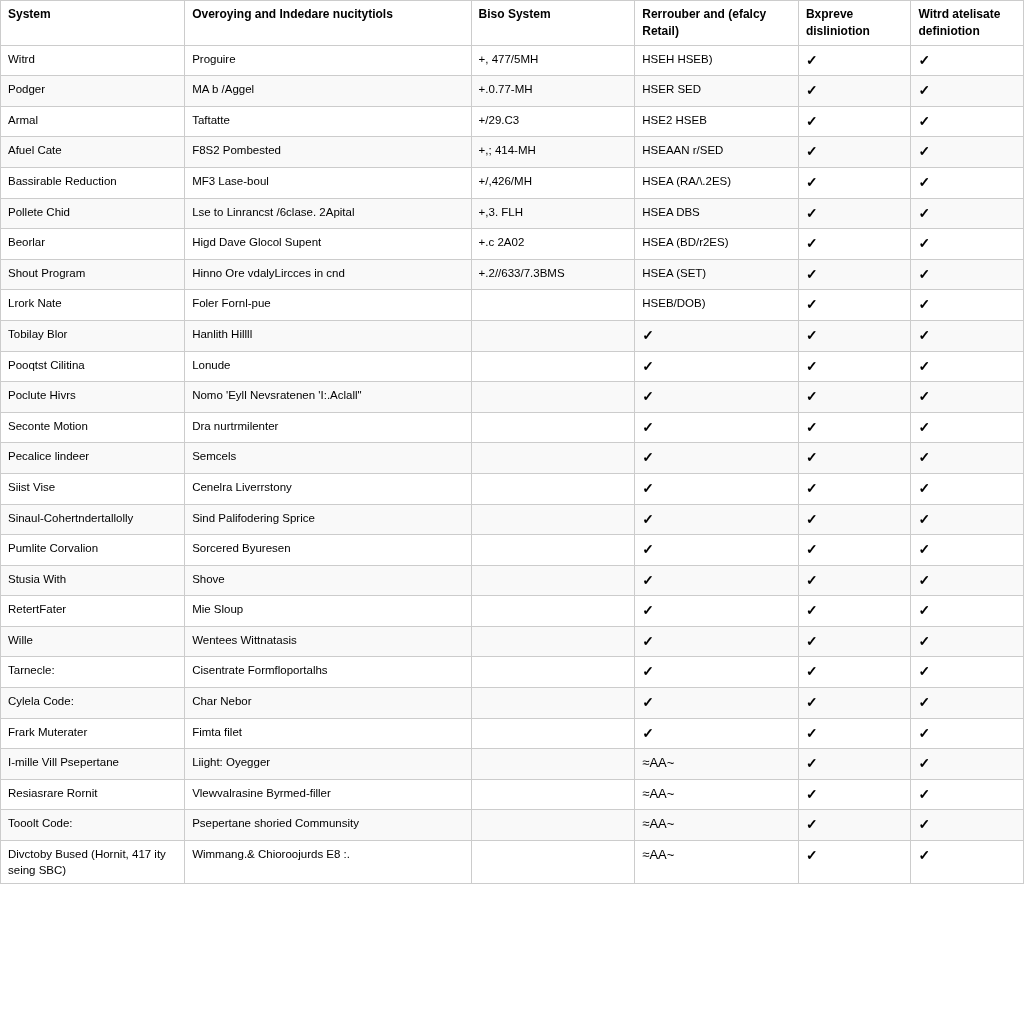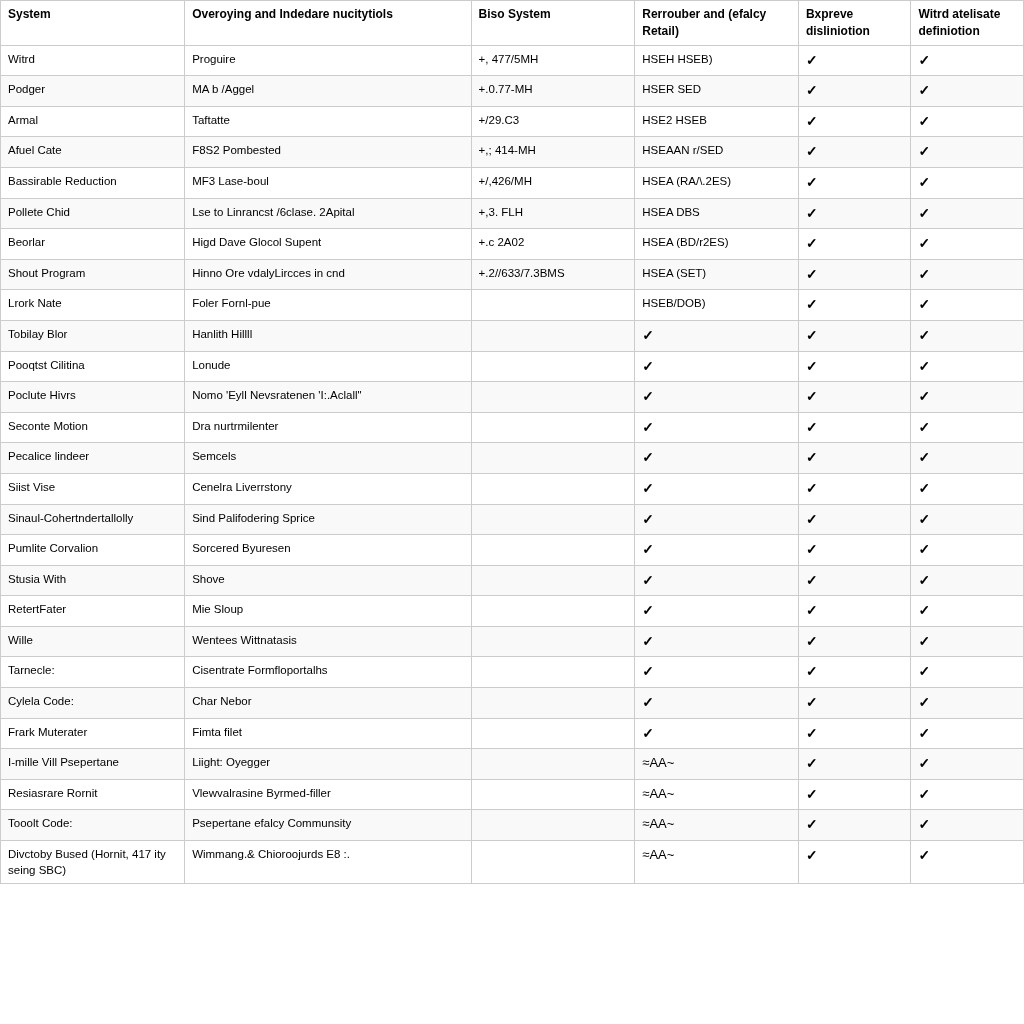--- a/index.html
+++ b/index.html
@@ -265,21 +265,21 @@
       <tr>
         <td>Resiasrare Rornit</td>
         <td>Vlewvalrasine Byrmed-filler</td>
         <td></td>
         <td><span class="approx">≈AA~</span></td>
         <td><span class="check">✓</span></td>
         <td><span class="check">✓</span></td>
       </tr>
       <tr>
         <td>Tooolt Code:</td>
-        <td>Psepertane efalcy Communsity</td>
+        <td>Psepertane shoried Communsity</td>
         <td></td>
         <td><span class="approx">≈AA~</span></td>
         <td><span class="check">✓</span></td>
         <td><span class="check">✓</span></td>
       </tr>
       <tr>
         <td>Divctoby Bused (Hornit, 417 ity seing SBC)</td>
         <td>Wimmang.&amp; Chioroojurds E8 :.</td>
         <td></td>
         <td><span class="approx">≈AA~</span></td>

